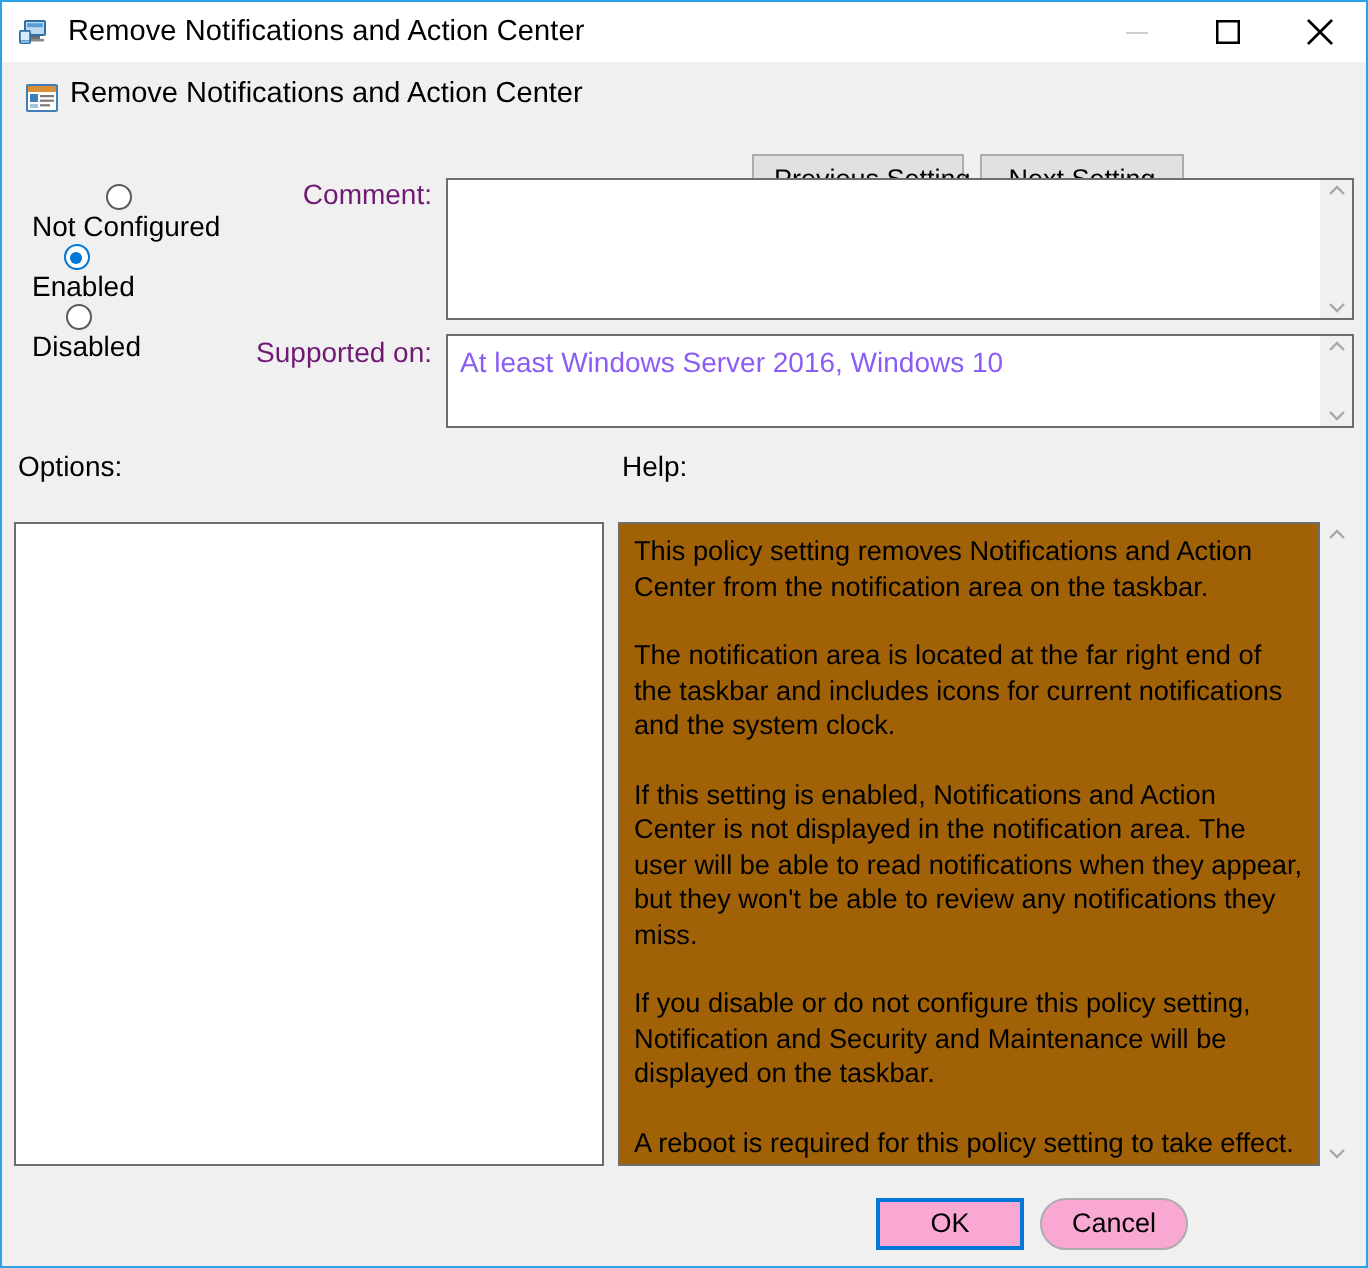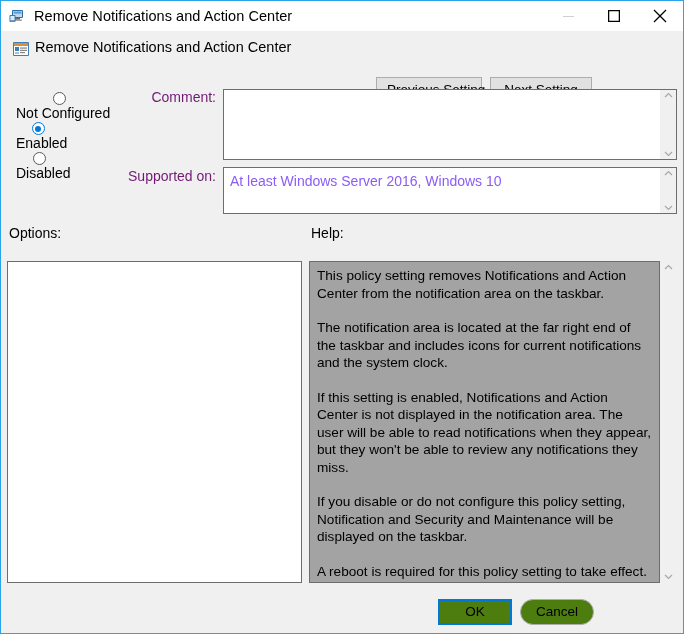--- a/index.html
+++ b/index.html
@@ -215,21 +215,21 @@
   
   #panel-help-wrap {
     position: absolute;
     left: 308px; top: 260px;
     width: 368px;
     height: 322px;
     display: flex;
   }
   #panel-help {
     flex: 1 1 auto;
-    background: #a3a3a3;
+    background: #a16207;
     border: 1px solid #6d6d6d;
     box-sizing: border-box;
     padding: 5px 8px 5px 7px;
     overflow: hidden;
   }
   #help-scroll {
     flex: none;
     width: 17px;
     background: #f0f0f0;
     display: flex;
@@ -247,21 +247,21 @@
     line-height: 17.5px;
     margin: 0 0 17px 0;
   }
   .help-para:last-child { margin-bottom: 0; }
 
   
   .foot-btn {
     position: absolute;
     top: 598px;
     height: 26px;
-    background: #4d7c0f;
+    background: #f9a8d4;
     border: 1px solid #adadad;
     font-family: "Liberation Sans", sans-serif;
     font-size: 13.5px;
     color: #000000;
     line-height: 24px;
     text-align: center;
     box-sizing: border-box;
     padding: 0;
     white-space: nowrap;
   }

